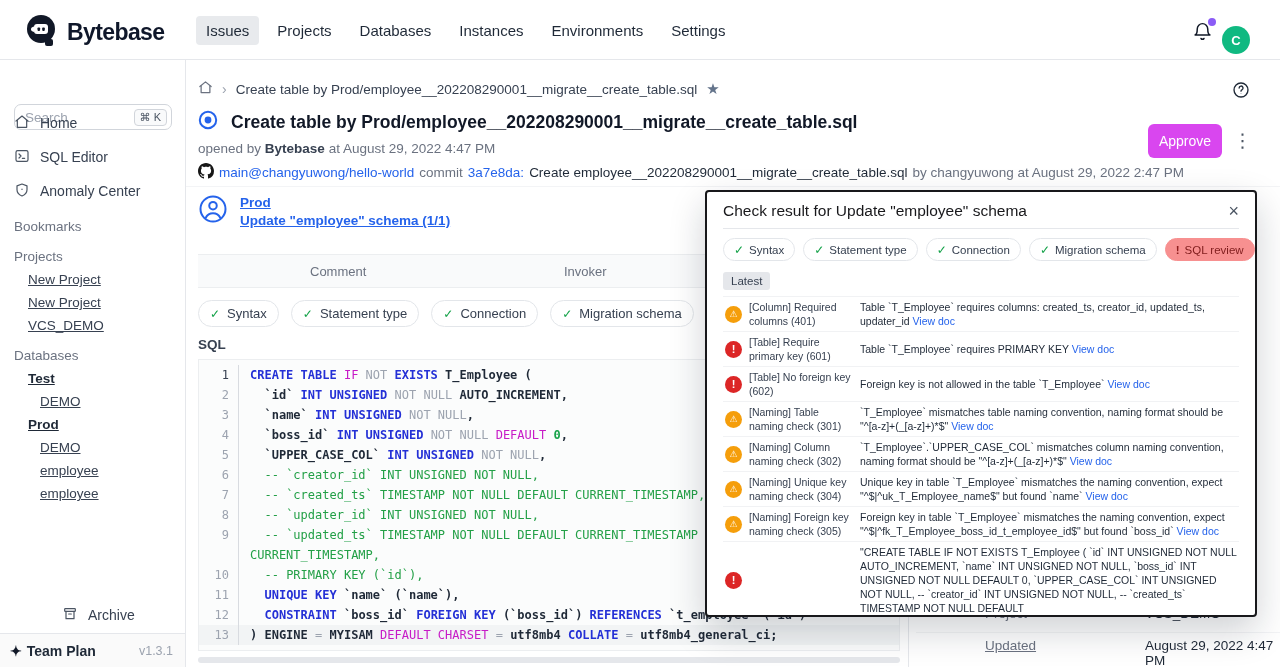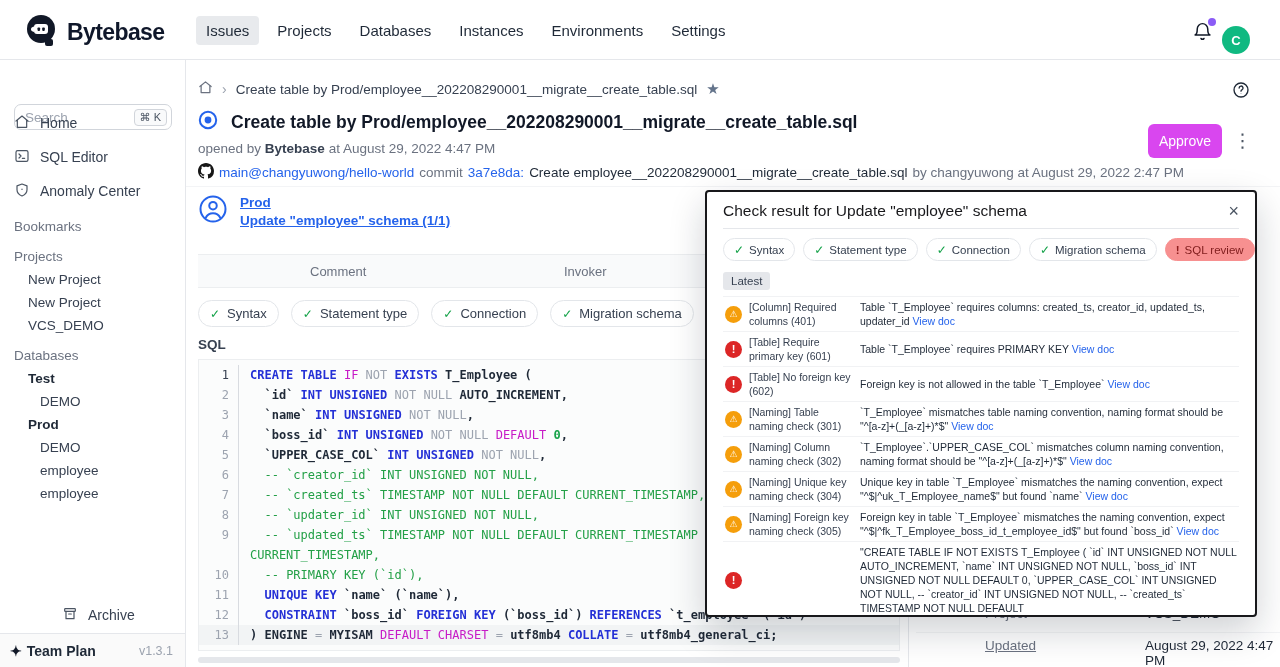--- a/index.html
+++ b/index.html
@@ -19,21 +19,21 @@
 
   
   .sidebar { position:absolute; left:0; top:60px; width:186px; height:607px; background:#fff; border-right:1px solid #e5e7eb; z-index:2; }
   .search-box { position:absolute; left:14px; top:14px; width:158px; height:26px; border:1px solid #d1d5db; border-radius:7px; display:flex; align-items:center; justify-content:space-between; padding:0 4px 0 10px; background:#fff;margin-top:30px; }
   .search-box input { border:none; outline:none; width:92px; font-size:13.5px; color:#374151; font-family:inherit; }
   .search-box input::placeholder { color:#9ca3af; }
   .kbd { font-size:11px; color:#4b5563; border:1px solid #d1d5db; background:#f9fafb; border-radius:4px; padding:1px 5px; white-space:nowrap; }
   .side-nav { position:absolute; left:0; top:46px; width:185px; }
   .side-row { display:flex; align-items:center; gap:10px; padding:0 14px; height:34px; font-size:14px; color:#374151; font-weight:500; cursor:pointer; }
   .side-label { padding:0 14px; height:23px; line-height:23px; font-size:13.5px; color:#6b7280; margin-top:7px; }
-  .side-item { height:23px; line-height:23px; font-size:13.5px; color:#374151; padding-left:28px; cursor:pointer; white-space:nowrap; }
+  .side-item { height:23px; line-height:23px; font-size:13.5px; color:#374151; padding-left:28px; cursor:pointer; white-space:nowrap;text-decoration:underline; }
   .side-item.env { font-weight:700; color:#1f2937; }
   .side-item.db { padding-left:40px; }
   .archive-row { position:absolute; left:0; top:538px; width:185px;padding-left:48px; }
   .side-footer { position:absolute; left:0; bottom:0; width:185px; height:34px; border-top:1px solid #e5e7eb; background:#fafafa; display:flex; align-items:center; justify-content:space-between; padding:0 12px 0 10px; }
   .plan-left { display:flex; align-items:center; gap:5px; font-size:14px; font-weight:700; color:#1f2937; cursor:pointer; }
   .spark { font-size:14px; color:#111827; }
   .version { font-size:12.5px; color:#9ca3af; }
 
   
   .breadcrumb { position:absolute; left:198px; top:80px; display:flex; align-items:center; gap:9px; font-size:13.5px; color:#374151; }

